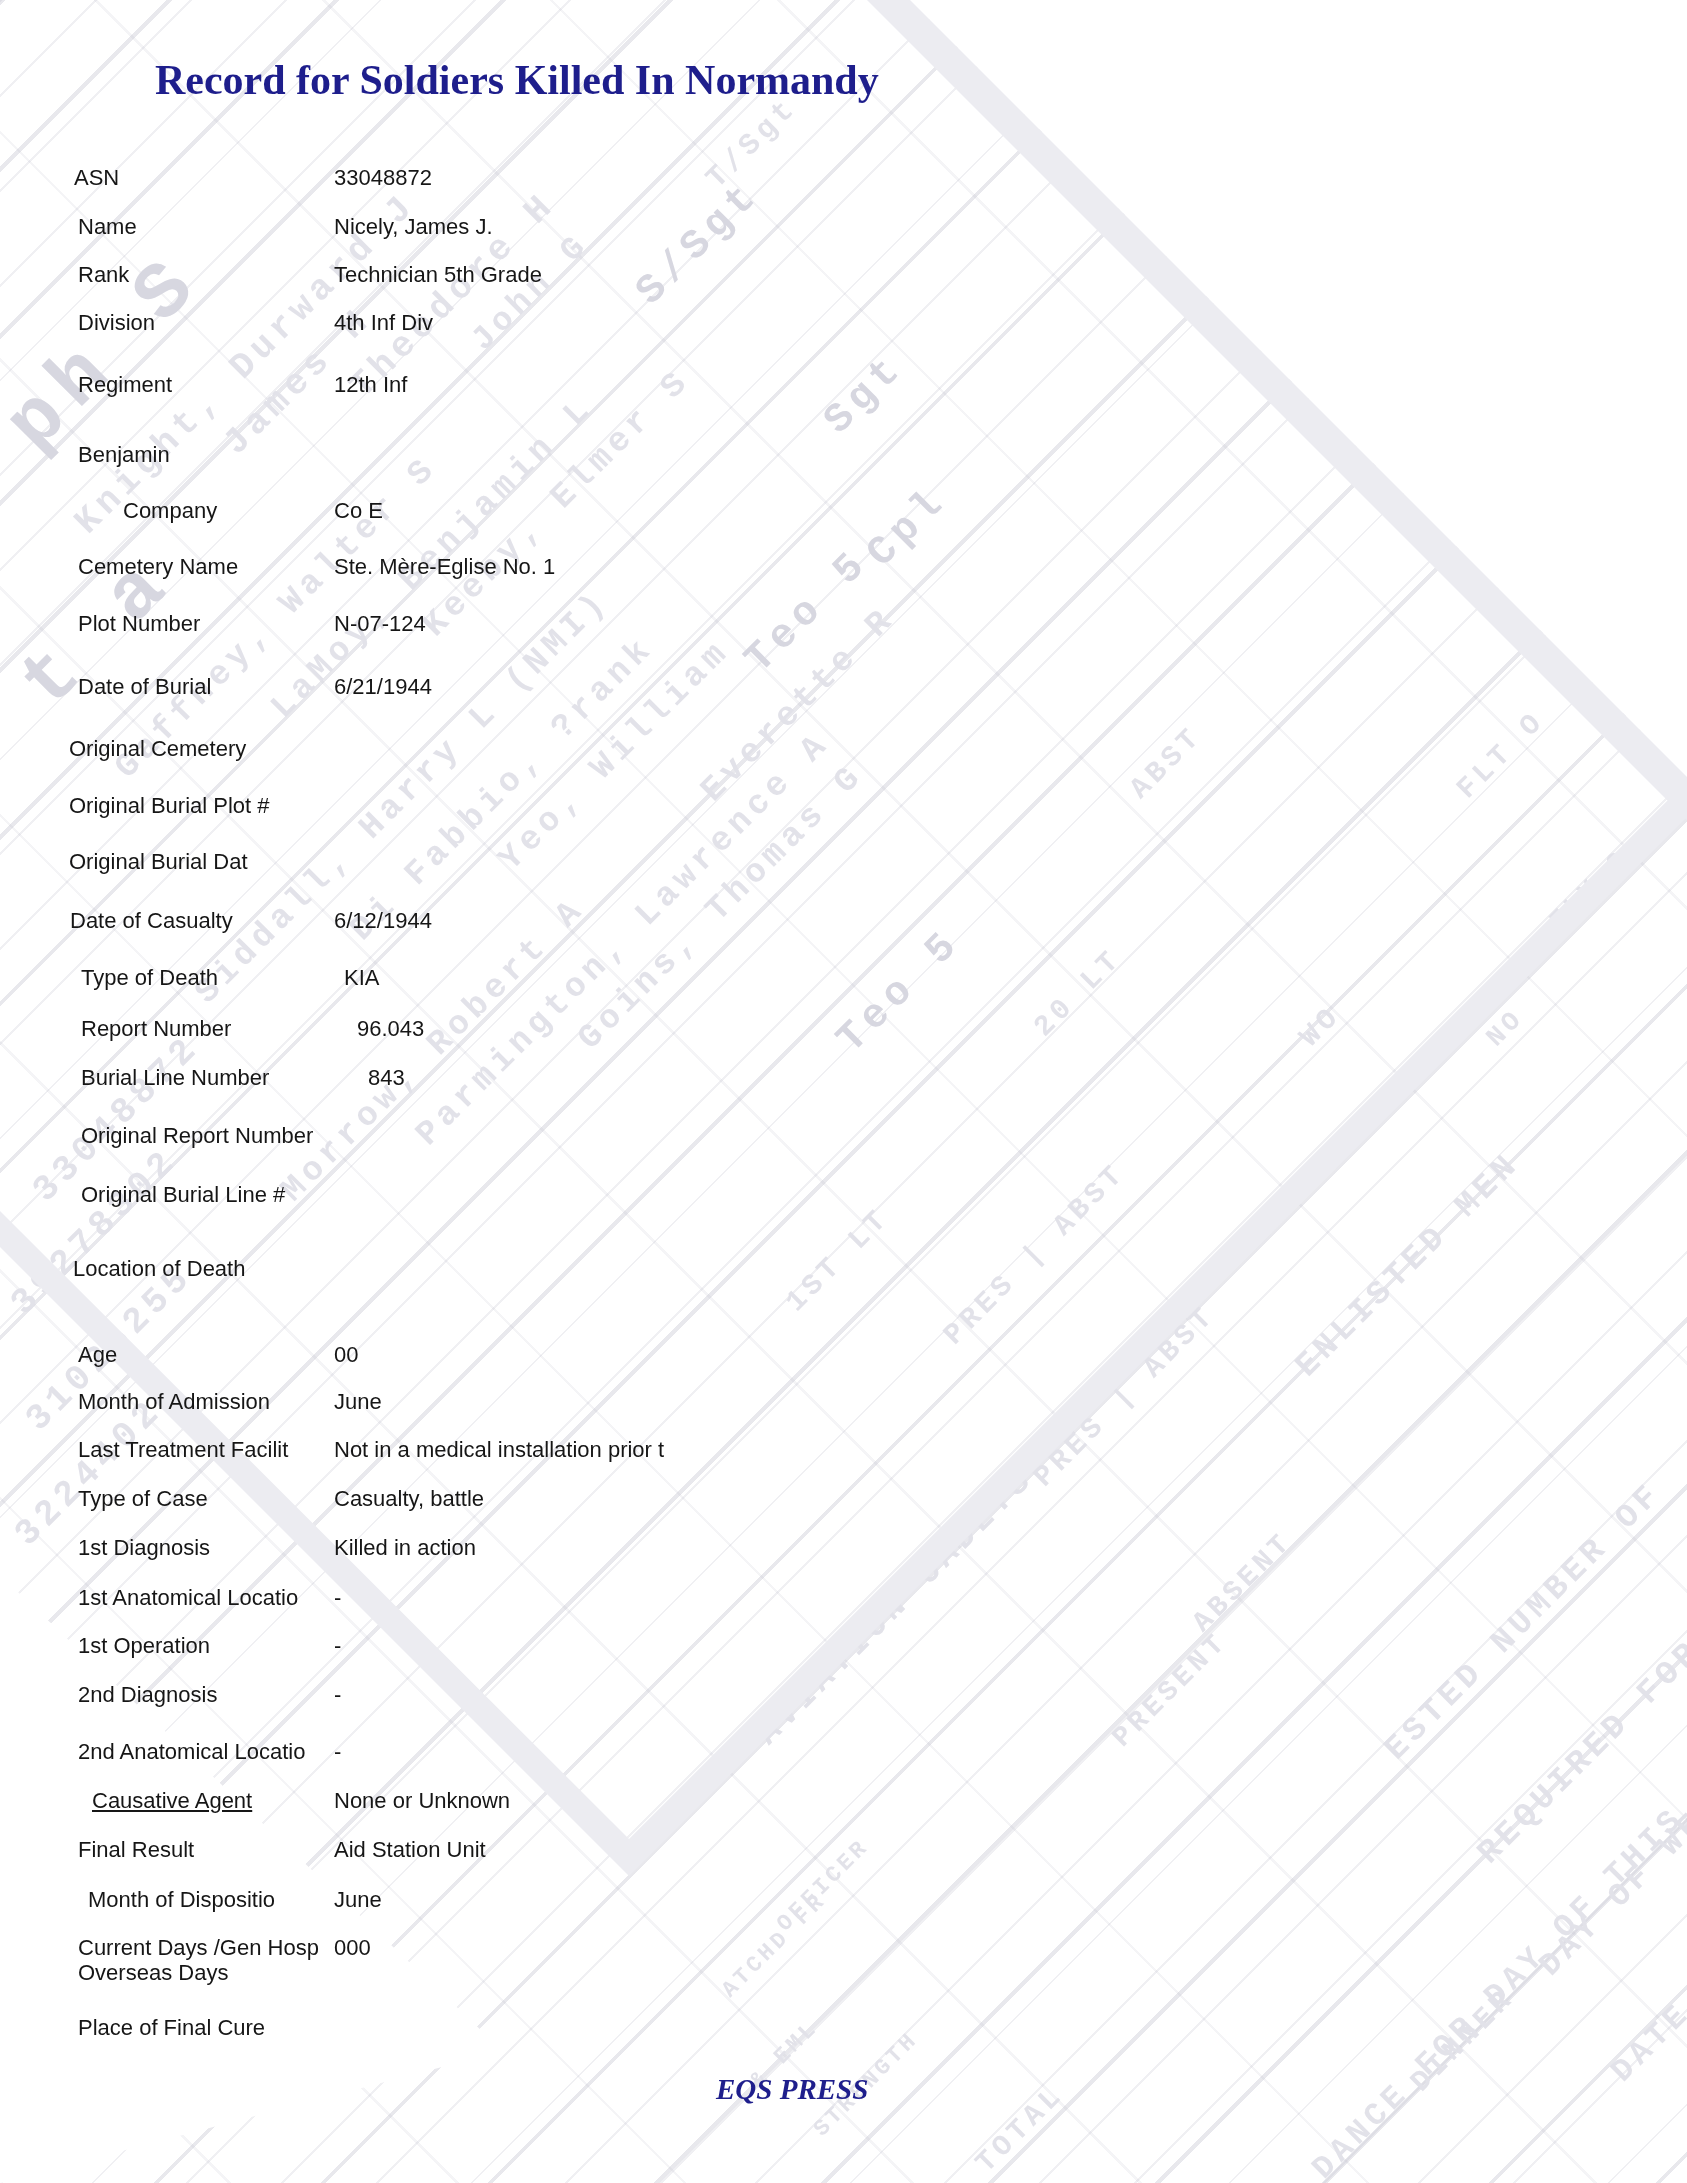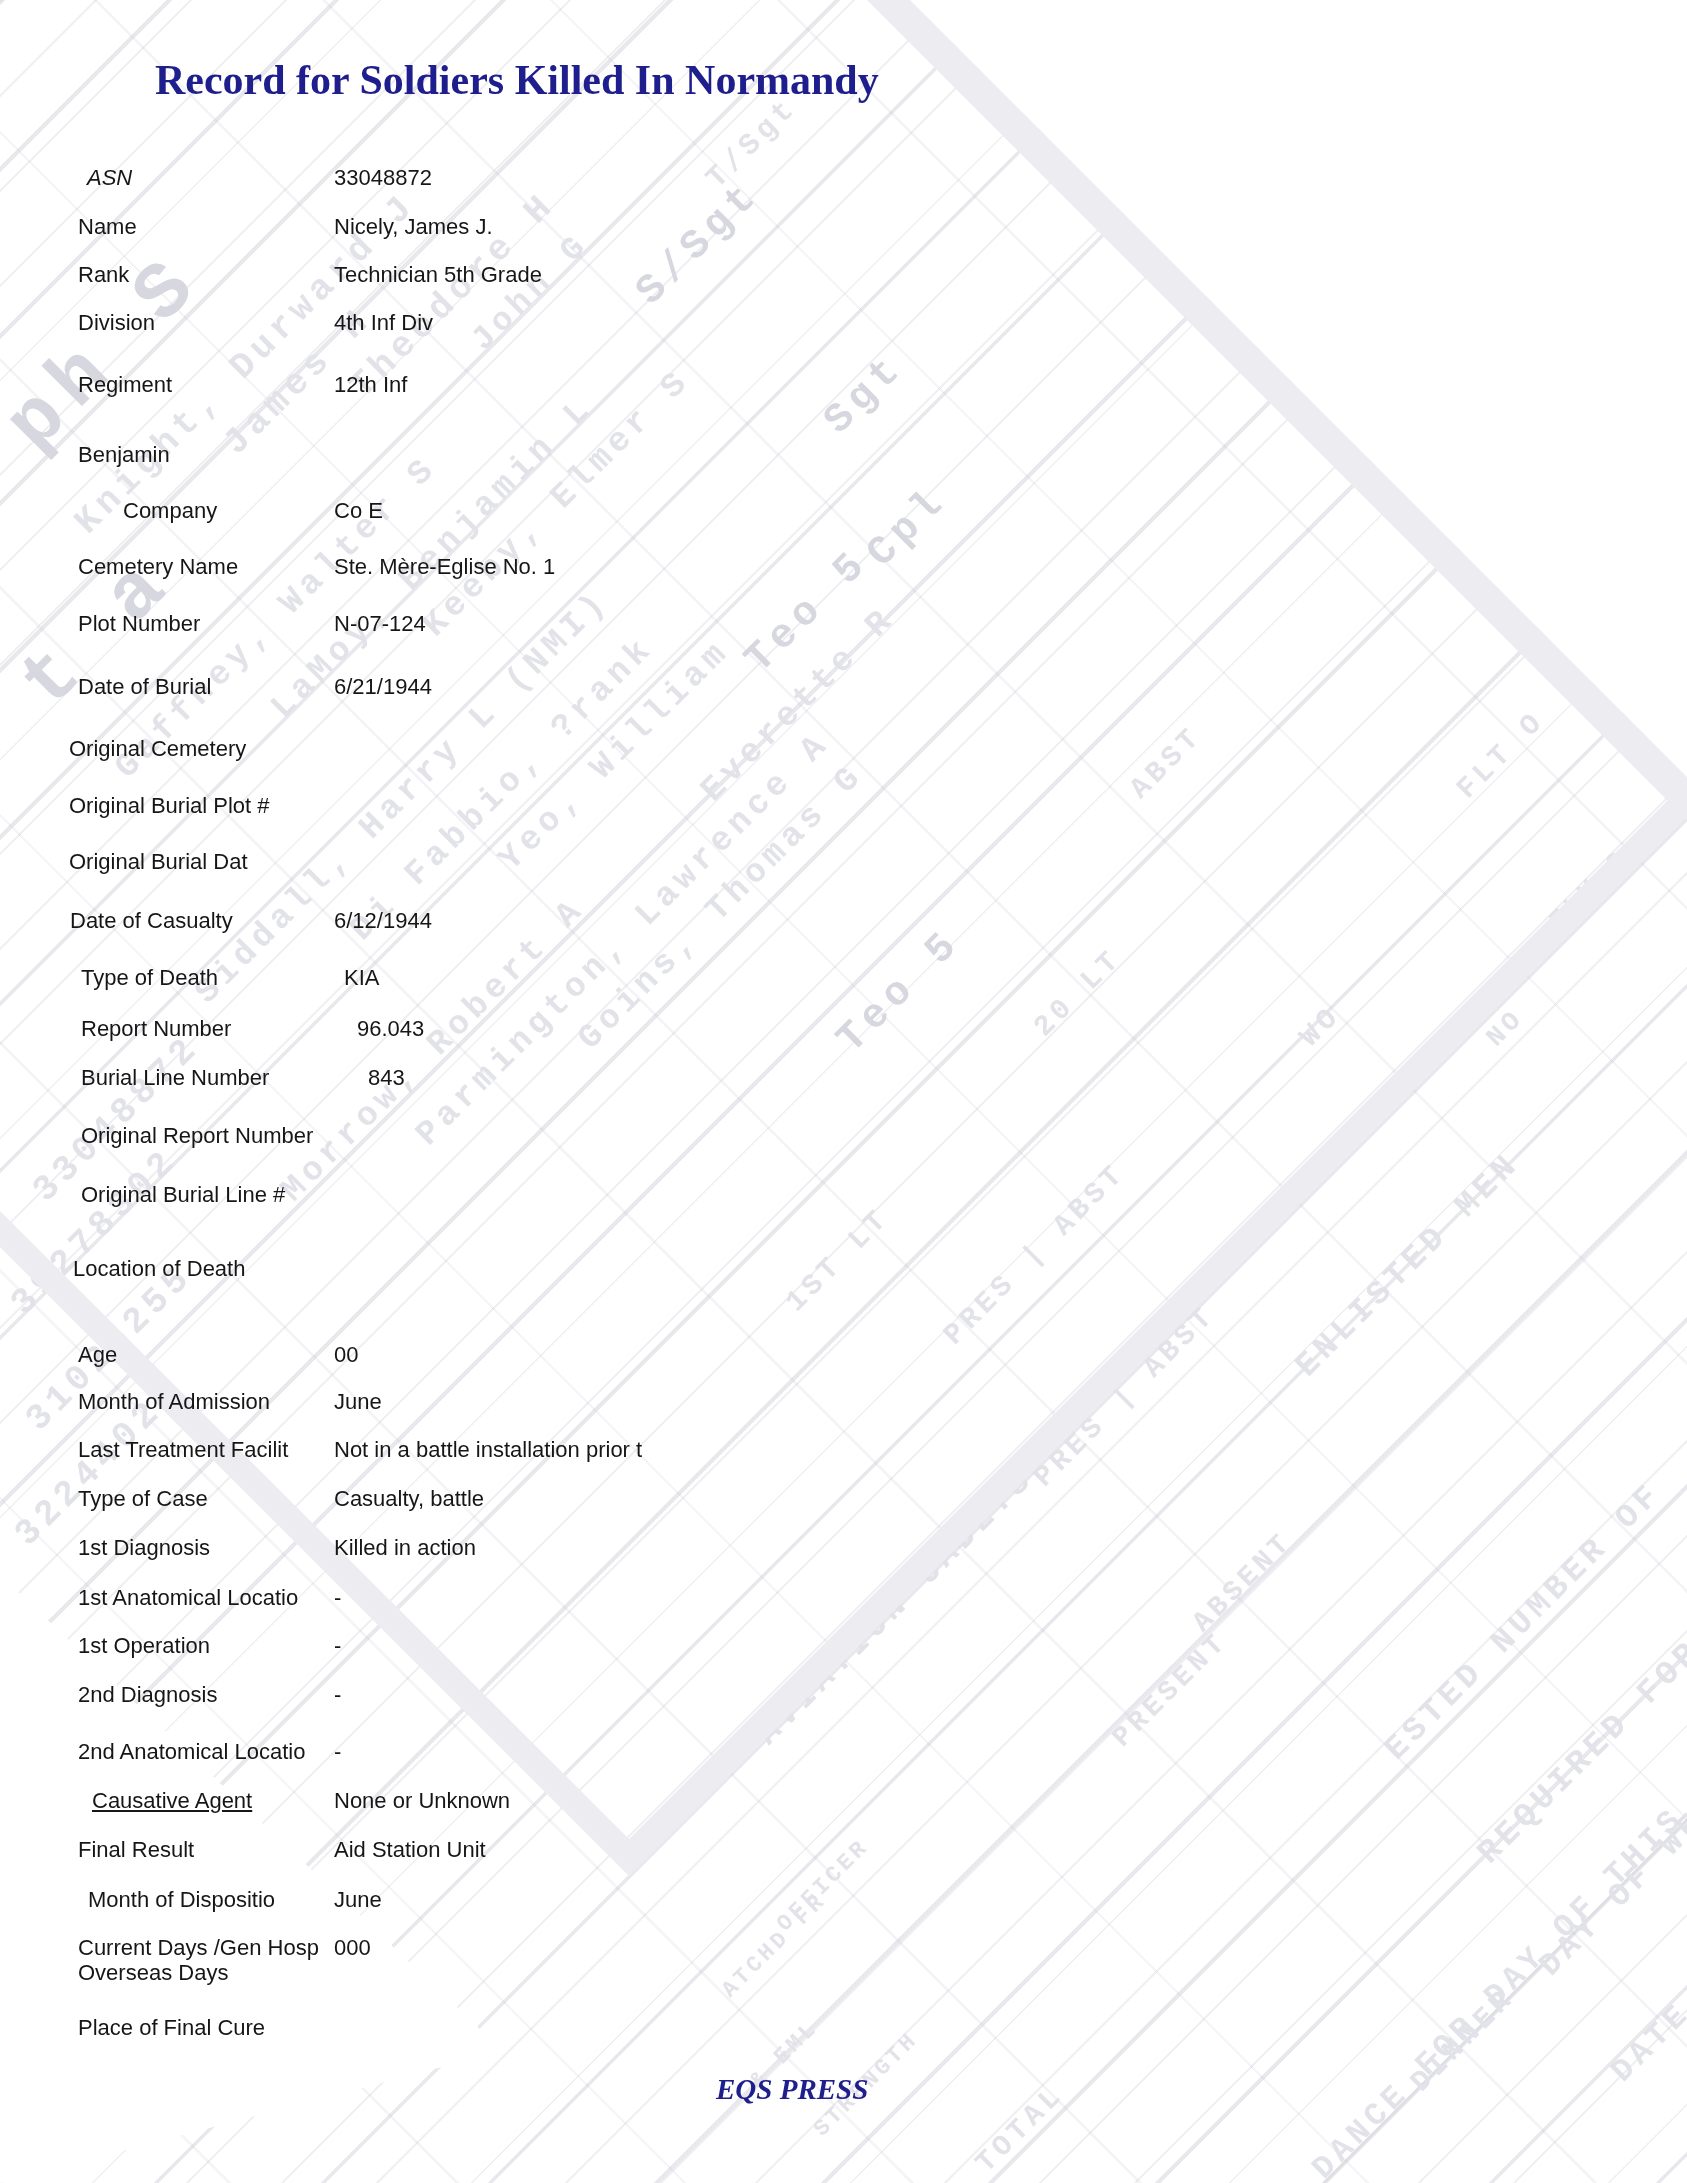--- a/index.html
+++ b/index.html
@@ -121,21 +121,21 @@
   <div class="scan-shape white-tri-tr"></div>
   <div class="scan-shape band-a"></div>
   <div class="scan-shape band-b"></div>
   <div class="scan-shape band-c"></div>
   <div class="scan-shape white-tri-bl"></div>
 
   <div class="content">
     <h1 class="doc-title">Record for Soldiers Killed In Normandy</h1>
     <div id="rows">
         <div class="field-row" style="top: 165px;">
-          <span class="f-label" style="left: 87px; font-style: italic;">ASN</span>
+          <span class="f-label" style="left: 74px;">ASN</span>
           <span class="f-value" style="left: 334px;">33048872</span>
         </div>
         <div class="field-row" style="top: 214px;">
           <span class="f-label" style="left: 78px;">Name</span>
           <span class="f-value" style="left: 334px;">Nicely, James J.</span>
         </div>
         <div class="field-row" style="top: 262px;">
           <span class="f-label" style="left: 78px;">Rank</span>
           <span class="f-value" style="left: 334px;">Technician 5th Grade</span>
         </div>
@@ -210,21 +210,21 @@
         <div class="field-row" style="top: 1342px;">
           <span class="f-label" style="left: 78px;">Age</span>
           <span class="f-value" style="left: 334px;">00</span>
         </div>
         <div class="field-row" style="top: 1389px;">
           <span class="f-label" style="left: 78px;">Month of Admission</span>
           <span class="f-value" style="left: 334px;">June</span>
         </div>
         <div class="field-row" style="top: 1437px;">
           <span class="f-label" style="left: 78px;">Last Treatment Facilit</span>
-          <span class="f-value" style="left: 334px;">Not in a battle installation prior t</span>
+          <span class="f-value" style="left: 334px;">Not in a medical installation prior t</span>
         </div>
         <div class="field-row" style="top: 1486px;">
           <span class="f-label" style="left: 78px;">Type of Case</span>
           <span class="f-value" style="left: 334px;">Casualty, battle</span>
         </div>
         <div class="field-row" style="top: 1535px;">
           <span class="f-label" style="left: 78px;">1st Diagnosis</span>
           <span class="f-value" style="left: 334px;">Killed in action</span>
         </div>
         <div class="field-row" style="top: 1585px;">

